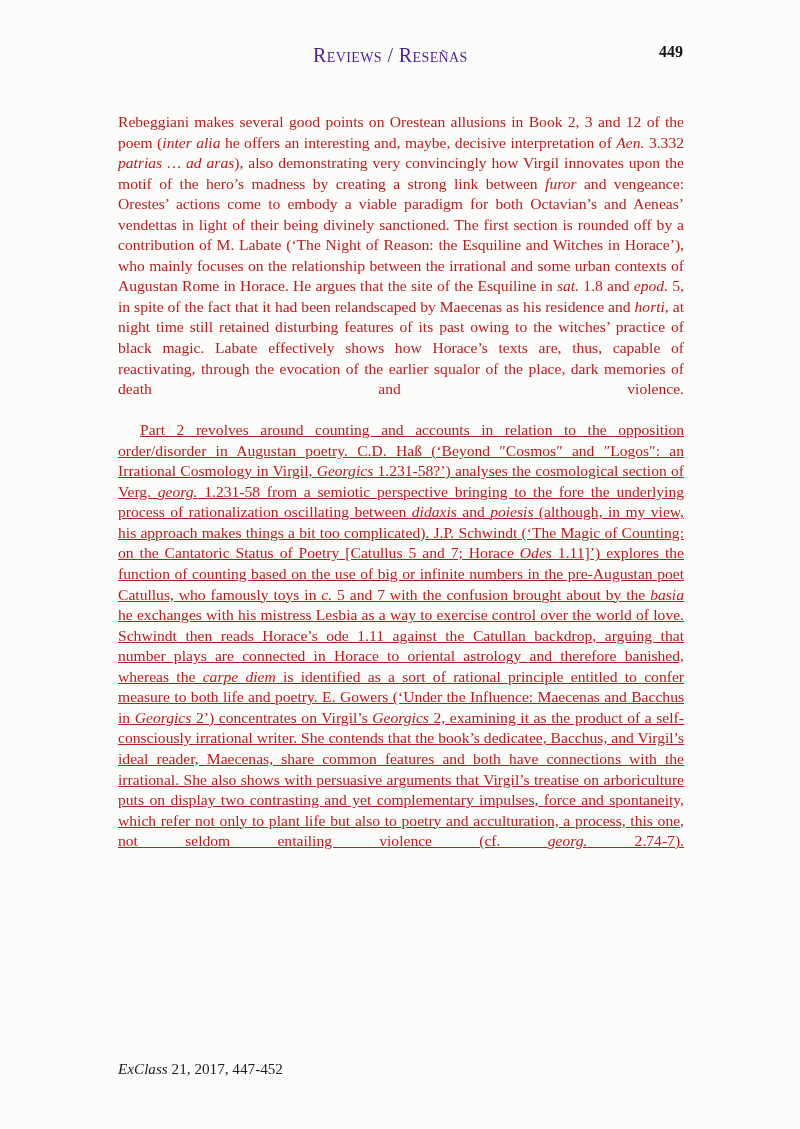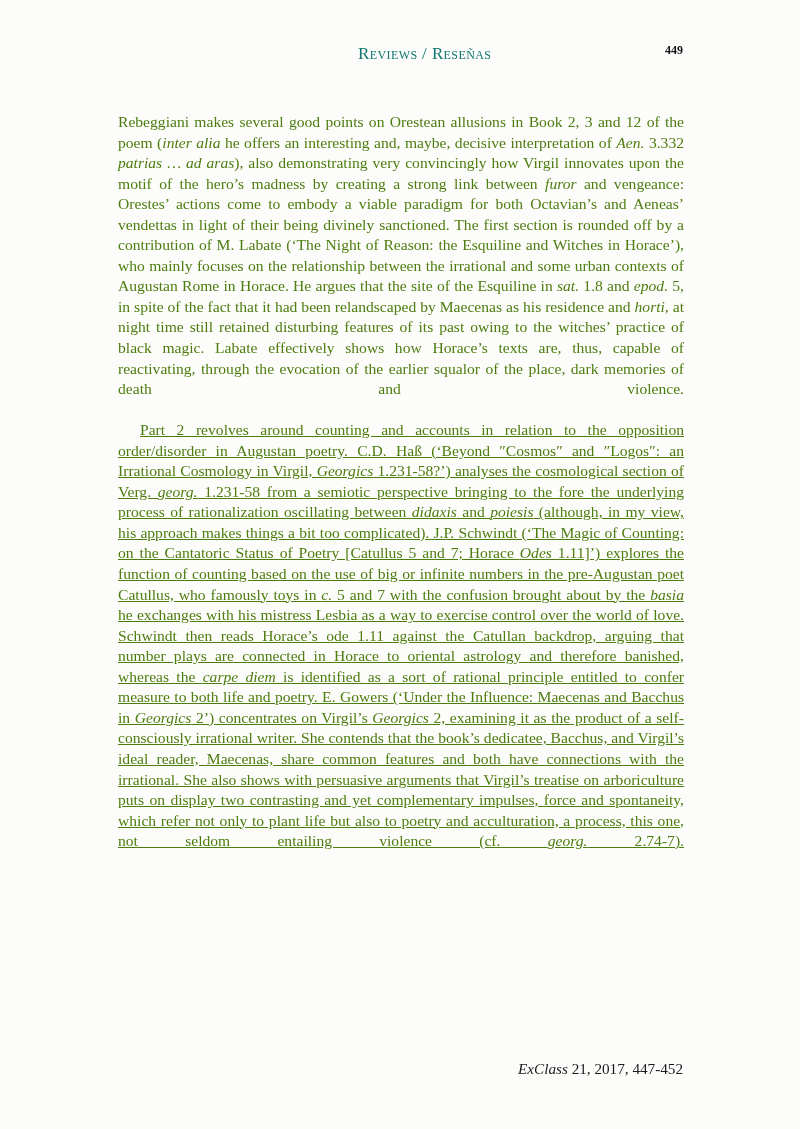--- a/index.html
+++ b/index.html
@@ -28,50 +28,49 @@
     position: absolute;
     top: 44px;
     left: 118px;
     width: 565px;
     height: 22px;
   }
   .running-head-title {
     position: absolute;
     left: 195px;
     top: 0;
-    font-size: 17px;
+    font-size: 20px;
     font-variant: small-caps;
     letter-spacing: 0.4px;
-    color: #0f766e;
+    color: #4c1d95;
     white-space: nowrap;
-    margin-left: 45px;
   }
   .running-head-folio {
     position: absolute;
     right: 0;
     top: -1px;
-    font-size: 12px;
+    font-size: 16px;
     font-weight: bold;
     color: #161616;
   }
 
   
   .textblock {
     position: absolute;
     left: 118px;
     top: 112px;
     width: 566px;
   }
   p.para {
     margin: 0;
     font-size: 15.6px;
     line-height: 20.55px;
     text-align: justify;
     text-justify: inter-word;
-    color: #4d7c0f;
+    color: #b91c1c;
     hyphens: none;
     -webkit-hyphens: none;
   }
   p.para.indent {
     text-indent: 22px;
     text-decoration: underline;
   }
   p.para .it {
     font-style: italic;
   }
@@ -81,21 +80,21 @@
     display: inline-block;
     width: 100%;
   }
 
   
   .footer {
     position: absolute;
     left: 118px;
     top: 1060px;
     width: 565px;
-    text-align: right;
+    text-align: left;
     font-size: 15.2px;
     color: #1b1b1b;
   }
   .footer .journal {
     font-style: italic;
   }
 </style>
 </head>
 <body>
 

